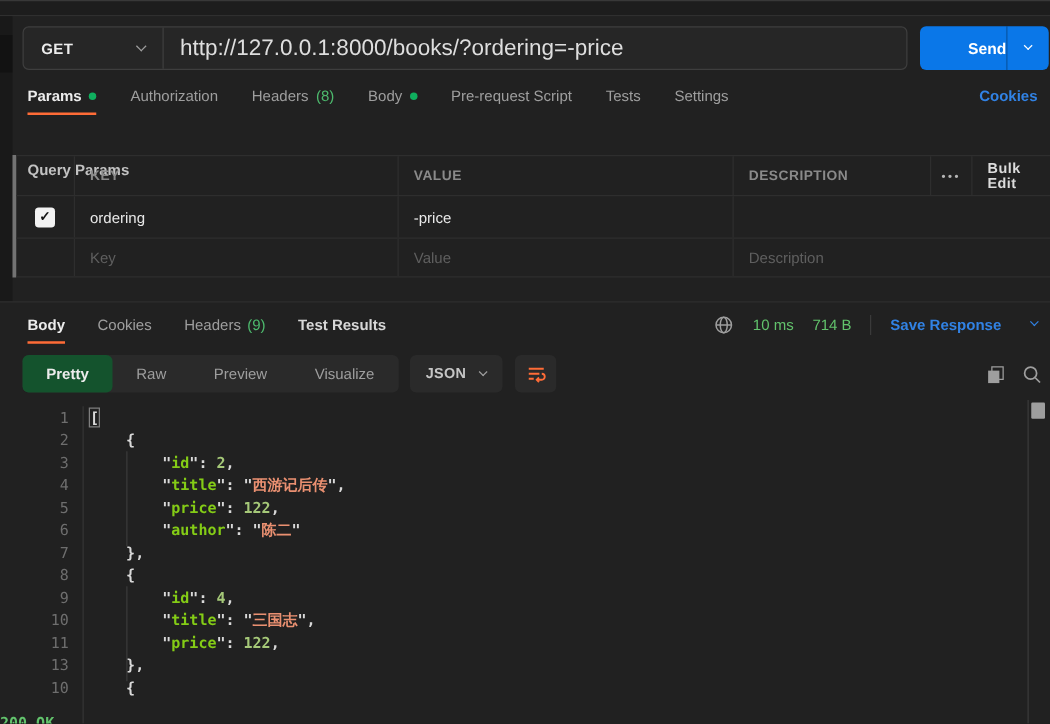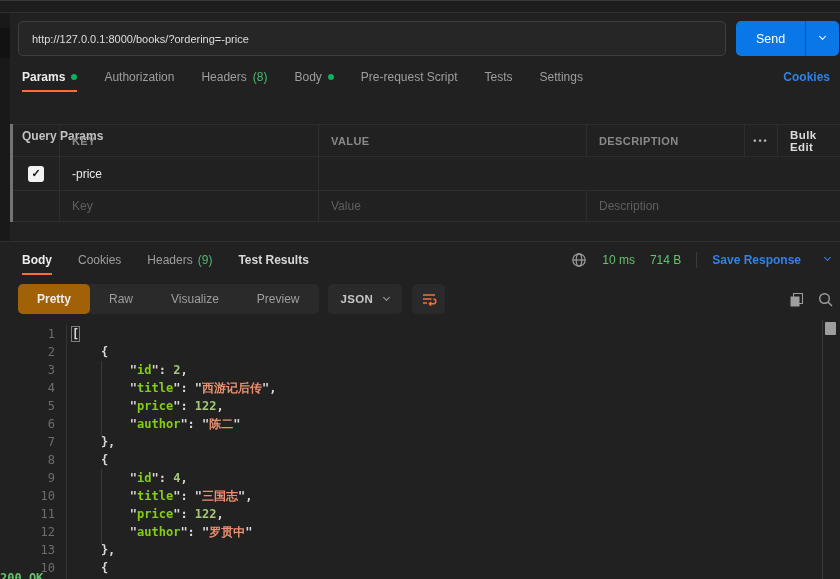--- a/index.html
+++ b/index.html
@@ -14,25 +14,25 @@
     background:#1d1d1d; border-top:1px solid #383838; border-bottom:1px solid #2f2f2f; }
   .left-strip { position:absolute; left:0; top:13px; width:10px; height:228px; background:#191919; }
   .left-strip-block { position:absolute; left:0; top:28px; width:10px; height:30px; background:#121212; }
 
   
   .url-row { position:absolute; left:18px; top:21px; width:708px; height:35px;
     background:#262626; border:1px solid #3e3e3e; border-radius:5px; display:flex; align-items:center; }
   .method { width:112px; height:100%; display:flex; align-items:center; justify-content:space-between;
     padding:0 14px; border-right:1px solid #3e3e3e; font-weight:700; letter-spacing:.3px; color:#ececec; cursor:pointer; }
   .url-input { flex:1; height:100%; background:transparent; border:none; outline:none;
-    color:#dedede; font-family:"Liberation Sans",sans-serif; font-size:11px; padding:0 13px; }
+    color:#dedede; font-family:"Liberation Sans",sans-serif; font-size:18px; padding:0 13px; }
   .send-group { position:absolute; left:736px; top:21px; width:103px; height:35px;
     border-radius:5px; background:#0a77e8; display:flex; overflow:hidden; }
-  .send-main { width:69px; display:flex; align-items:center; justify-content:center;
-    color:#fff; font-weight:400; font-size:12.5px; cursor:pointer; }
+  .send-main { width:69px; display:flex; align-items:center; justify-content:flex-end;
+    color:#fff; font-weight:700; font-size:12.5px; cursor:pointer; }
   .send-caret { flex:1; border-left:1px solid rgba(0,0,0,.28); display:flex; align-items:center; justify-content:center; color:#fff; cursor:pointer; }
 
   .chev { display:inline-block; width:6px; height:6px;
     border-right:1.6px solid currentColor; border-bottom:1.6px solid currentColor;
     transform:rotate(45deg); margin-top:-4px; }
   .chev.sm { width:5px; height:5px; }
 
   
   .req-tabs { position:absolute; left:0; top:62px; width:840px; height:30px;
     display:flex; align-items:center; gap:27px; padding-left:22px; color:#9e9e9e; }
@@ -73,21 +73,21 @@
   .status-group { margin-left:auto; display:flex; align-items:center; gap:15px; }
   .green { color:#62c36c; }
   .green.code { font-weight:600; }
   .vdiv { width:1px; height:16px; background:#3a3a3a; }
   .save { display:flex; align-items:center; gap:24px; color:#3182e4; font-weight:600; cursor:pointer; }
 
   
   .view-bar { position:absolute; left:18px; top:284px; right:7px; height:30px; display:flex; align-items:center; }
   .seg { display:flex; height:30px; align-items:center; background:#2a2a2a; border-radius:5px; color:#9e9e9e; }
   .seg-item { height:30px; padding:0 19px; display:flex; align-items:center; border-radius:5px; cursor:pointer; }
-  .seg-item.active { background:#a16207; color:#ececec; font-weight:600; }
+  .seg-item.active { background:#14532d; color:#ececec; font-weight:600; }
   .json-dd { margin-left:9px; height:30px; background:#2a2a2a; border-radius:5px;
     display:flex; align-items:center; gap:11px; padding:0 13px; color:#c6c6c6;
     font-weight:600; font-size:11.5px; letter-spacing:.3px; cursor:pointer; }
   .json-dd .chev { color:#9e9e9e; }
   .fmt-btn { margin-left:10px; width:33px; height:30px; background:#2a2a2a; border-radius:5px;
     display:flex; align-items:center; justify-content:center; cursor:pointer; }
   .right-icons { margin-left:auto; display:flex; align-items:center; gap:14px; }
   .icon-btn { display:flex; align-items:center; justify-content:center; cursor:pointer; }
 
   
@@ -110,20 +110,24 @@
 </style>
 </head>
 <body>
 
 <div class="screen">
   <div class="top-strip"></div>
   <div class="left-strip"></div>
   <div class="left-strip-block"></div>
 
   <div class="url-row">
+    <div class="method">
+      <span>GET</span>
+      <span class="chev" style="color:#9e9e9e"></span>
+    </div>
     <input class="url-input" value="http://127.0.0.1:8000/books/?ordering=-price" style="">
   </div>
   <div class="send-group">
     <div class="send-main">
       <span>Send</span>
     </div>
     <div class="send-caret">
       <span class="chev sm"></span>
     </div>
   </div>
@@ -168,20 +172,21 @@
       <div class="p-cell">DESCRIPTION</div>
       <div class="p-cell more">•••</div>
       <div class="p-cell bulk">Bulk Edit</div>
     </div>
     <div class="p-row data">
       <div class="p-cell first">
         <div class="checkbox">
           <span>✓</span>
         </div>
       </div>
+      <div class="p-cell">ordering</div>
       <div class="p-cell">-price</div>
       <div class="p-cell"></div>
     </div>
     <div class="p-row ph">
       <div class="p-cell first"></div>
       <div class="p-cell">Key</div>
       <div class="p-cell">Value</div>
       <div class="p-cell">Description</div>
     </div>
   </div>
@@ -218,22 +223,22 @@
         <span>Save Response</span>
         <span class="chev sm"></span>
       </div>
     </div>
   </div>
 
   <div class="view-bar">
     <div class="seg">
       <div class="seg-item active">Pretty</div>
       <div class="seg-item">Raw</div>
+      <div class="seg-item">Preview</div>
       <div class="seg-item">Visualize</div>
-      <div class="seg-item">Preview</div>
     </div>
     <div class="json-dd">
       <span>JSON</span>
       <span class="chev sm"></span>
     </div>
     <div class="fmt-btn">
       <svg width="16" height="16" viewBox="0 0 16 16" fill="none" stroke="#ff6c37" stroke-width="1.5">
         <path d="M2 4h12"></path>
           <path d="M2 8h8.5"></path>
           <path d="M2 12h4"></path>
@@ -298,24 +303,20 @@
         </div>
         <div class="code-line">
           <span class="ln">10</span>
           <span class="lc"><span class="tok-p">        "</span><span class="tok-k">title</span><span class="tok-p">": "</span><span class="tok-s">三国志</span><span class="tok-p">",</span></span>
         </div>
         <div class="code-line">
           <span class="ln">11</span>
           <span class="lc"><span class="tok-p">        "</span><span class="tok-k">price</span><span class="tok-p">": </span><span class="tok-n">122</span><span class="tok-p">,</span></span>
         </div>
         <div class="code-line">
-          <span class="ln">12</span>
-          <span class="lc"><span class="tok-p">        "</span><span class="tok-k">author</span><span class="tok-p">": "</span><span class="tok-s">罗贯中</span><span class="tok-p">"</span></span>
-        </div>
-        <div class="code-line">
           <span class="ln">13</span>
           <span class="lc"><span class="tok-p">    },</span></span>
         </div>
         <div class="code-line">
           <span class="ln">10</span>
           <span class="lc"><span class="tok-p">    {</span></span>
         </div>
       </div>
   </div>
   <div class="guide g1"></div>

